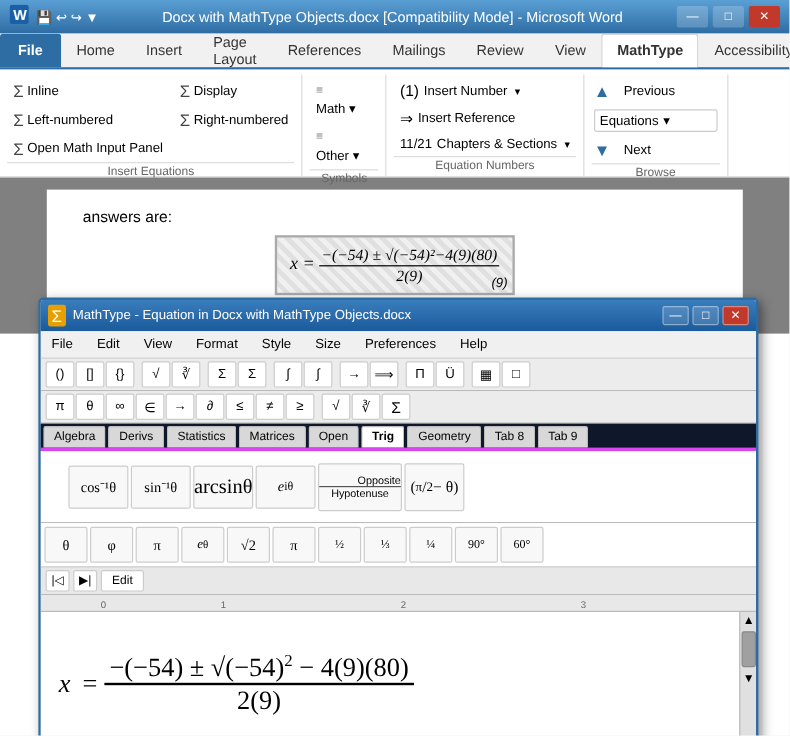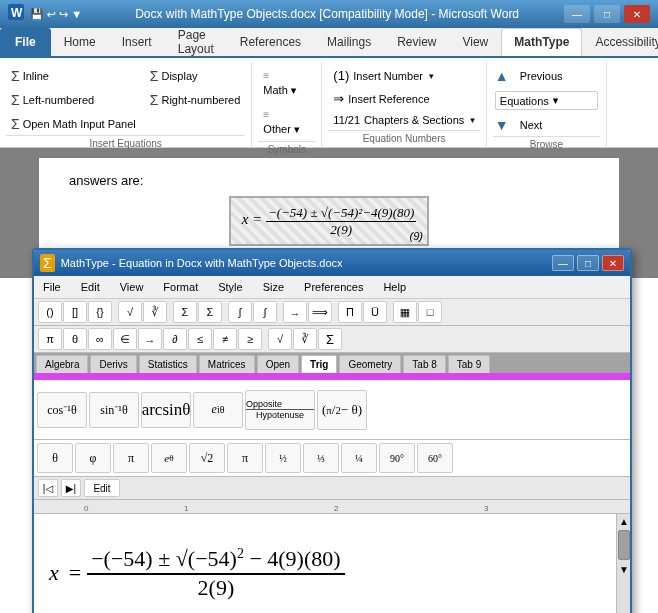--- a/index.html
+++ b/index.html
@@ -257,22 +257,22 @@
       align-items: center;
       justify-content: center;
       font-size: 11px;
       border-radius: 2px;
     }
     .mt-tool-sep { width: 4px; }
 
     
     .mt-palette-tabs {
       display: flex;
-      background: #a3a3a3;
-      border-bottom: 7px solid #d946ef;
+      background: #0f172a;
+      border-bottom: 3px solid #d946ef;
       padding: 2px 2px 0;
       gap: 2px;
     }
     .mt-pal-tab {
       padding: 3px 8px;
       font-size: 10px;
       cursor: pointer;
       border: 1px solid #bbb;
       border-bottom: none;
       border-radius: 2px 2px 0 0;
@@ -321,21 +321,21 @@
       cursor: pointer;
       border-radius: 2px;
     }
     .opp-hyp {
       width: 70px;
       height: 40px;
       border: 1px solid #ccc;
       background: #f8f8f8;
       display: flex;
       flex-direction: column;
-      align-items: flex-start;
+      align-items: flex-end;
       justify-content: center;
       font-size: 11px;
       cursor: pointer;
       border-radius: 2px;
     }
     .frac-box {
       width: 50px;
       height: 40px;
       border: 1px solid #ccc;
       background: #f8f8f8;
@@ -623,21 +623,21 @@
       <div class="mt-pal-tab">Statistics</div>
       <div class="mt-pal-tab">Matrices</div>
       <div class="mt-pal-tab">Open</div>
       <div class="mt-pal-tab active">Trig</div>
       <div class="mt-pal-tab">Geometry</div>
       <div class="mt-pal-tab">Tab 8</div>
       <div class="mt-pal-tab">Tab 9</div>
     </div>
 
     <div class="mt-palette">
-      <div class="mt-pal-item" style="font-size:12px;">cos⁻¹θ</div>
+      <div class="mt-pal-item" style="font-size:12px;margin-left:20px;">cos⁻¹θ</div>
       <div class="mt-pal-item" style="font-size:12px;">sin⁻¹θ</div>
       <div class="mt-pal-item" style="font-size:17px;">arcsinθ</div>
       <div class="mt-pal-item" style="font-size:12px;">
           <i>e</i>
           <sup>iθ</sup>
         </div>
       <div class="opp-hyp">
         <span style="font-size:9px;">Opposite</span>
         <span style="border-top:1px solid #555; width:100%; text-align:center; font-size:9px;">Hypotenuse</span>
       </div>

